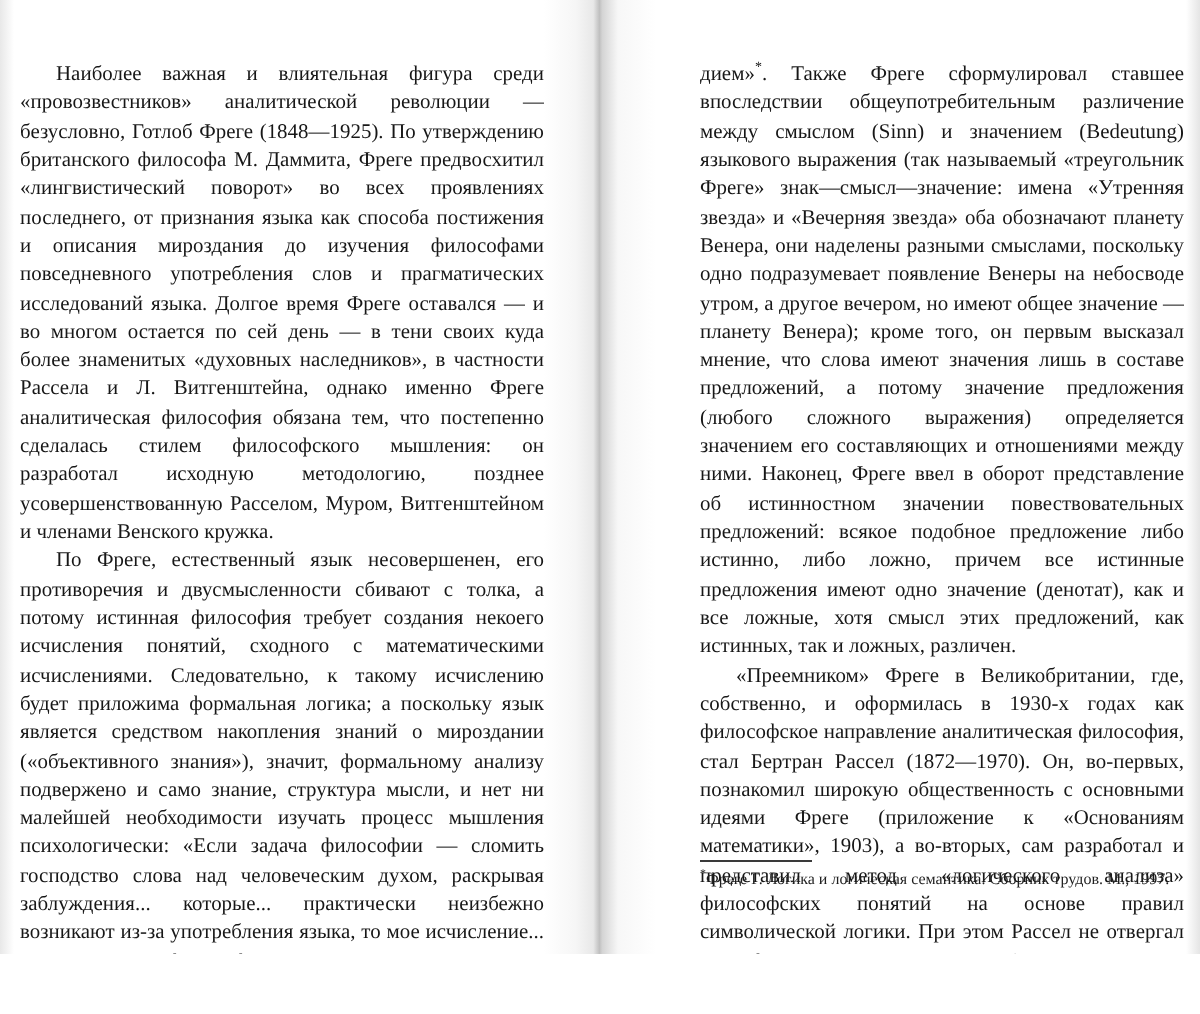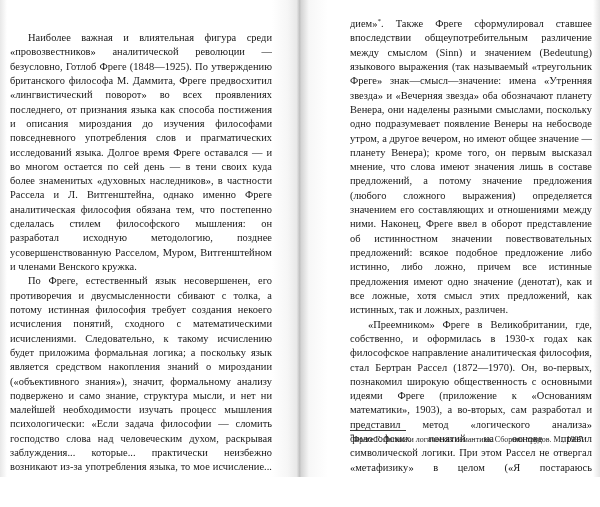--- a/index.html
+++ b/index.html
@@ -63,21 +63,21 @@
     letter-spacing: 0.02px;
     -webkit-font-smoothing: antialiased;
   }
   .page-left .textblock {
     left: 10px;
     top: 31px;
     width: 262px;
   }
   .page-right .textblock {
     left: 50px;
-    top: 17px;
+    top: 31px;
     width: 242px;
   }
   .textblock p {
     margin: 0;
     text-indent: 18px;
   }
   .textblock p.cont {
     text-indent: 18px;
   }
 

